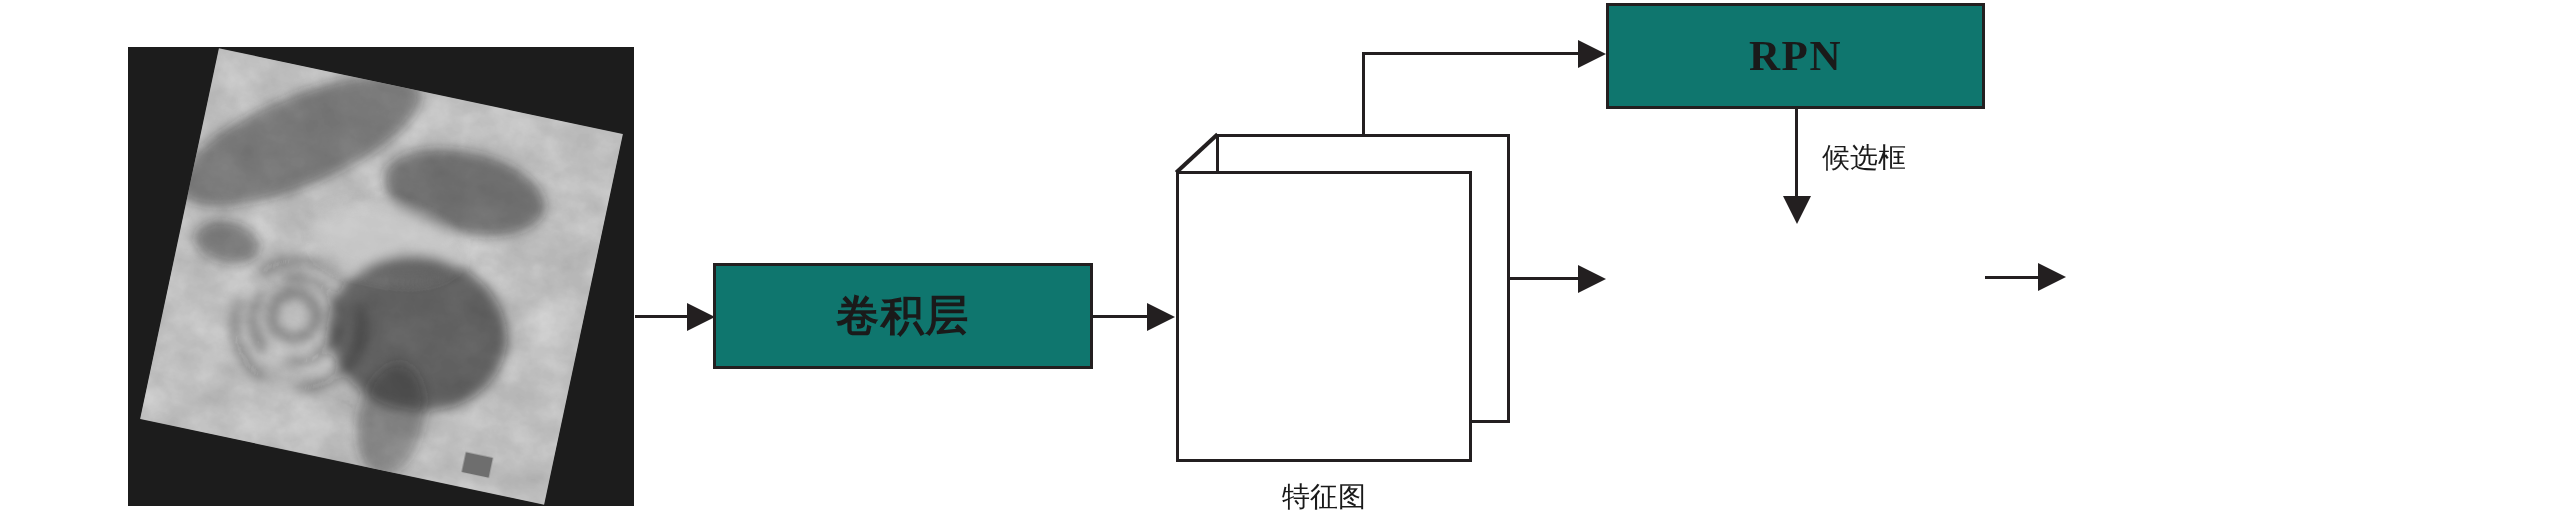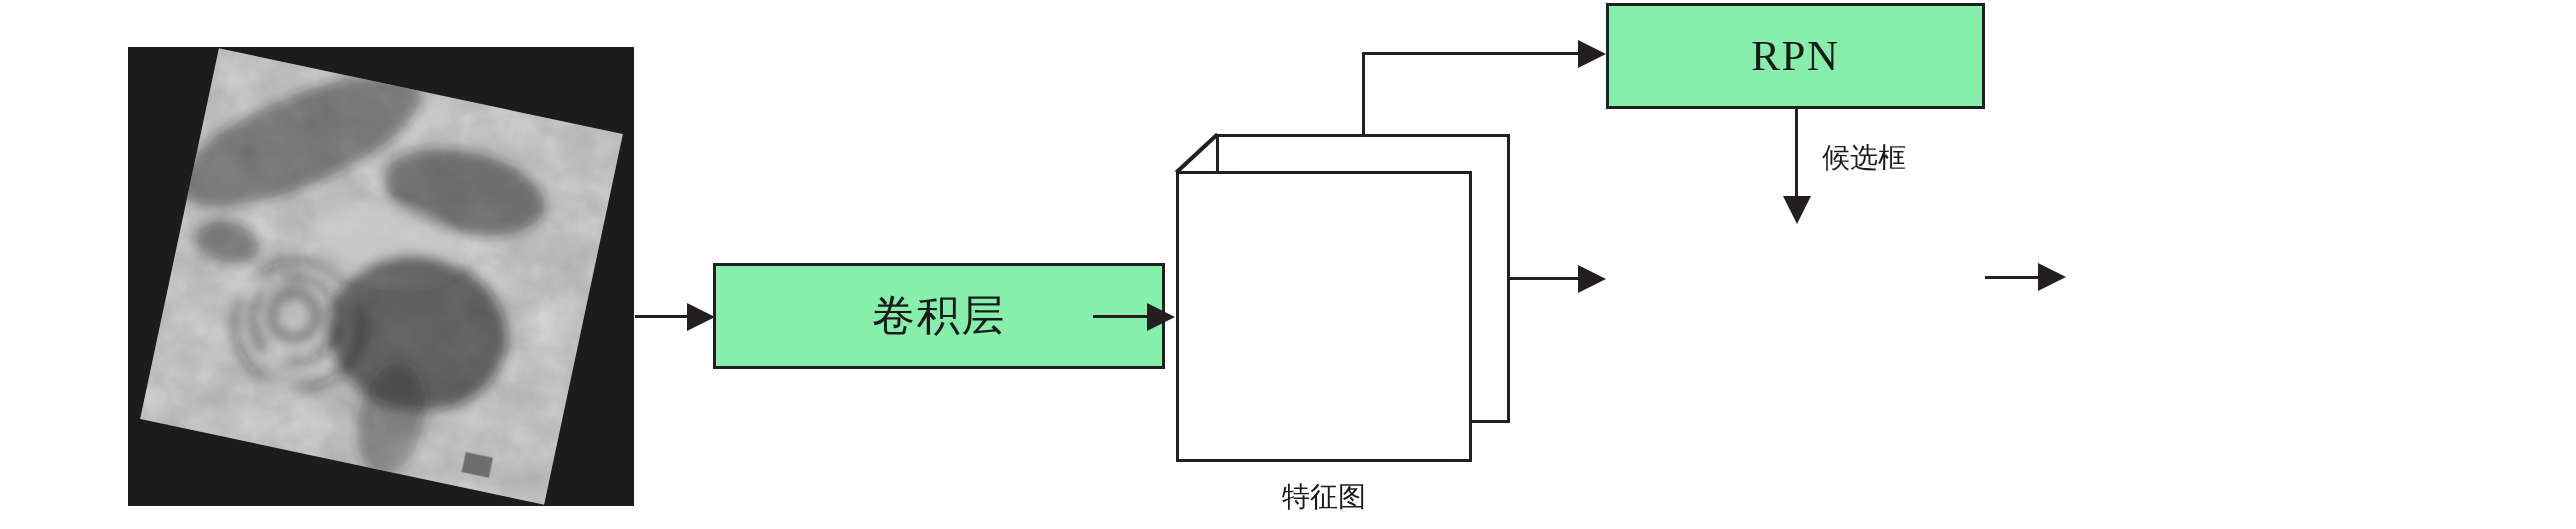--- a/index.html
+++ b/index.html
@@ -8,28 +8,29 @@
     width: 2576px;
     height: 529px;
     background: #ffffff;
     font-family: "Liberation Serif", "DejaVu Serif", serif;
     color: #1a1a1a;
     overflow: hidden;
   }
   
   .box {
     position: absolute;
-    background: #86efac;
+    background: #0f766e;
     border: 3.3px solid #231f20;
     box-sizing: border-box;
     display: flex;
     align-items: center;
     justify-content: center;
     font-size: 43px;
     letter-spacing: 1.6px;
+    font-weight: bold;
   }
   .hline, .vline { position: absolute; background: #231f20; }
   .hline { height: 3.3px; }
   .vline { width: 3.3px; }
   .arrow-right {
     position: absolute; width: 0; height: 0;
     border-top: 14px solid transparent;
     border-bottom: 14px solid transparent;
     border-left: 28px solid #231f20;
   }
@@ -106,21 +107,21 @@
           <ellipse cx="60" cy="230" rx="40" ry="25" fill="#1f1f1f" opacity="0.45"></ellipse>
         </g>
         <rect x="398" y="420" width="34" height="25" fill="#6e6e6e"></rect>
       </svg>
     </div>
   </div>
 
   <div class="hline" style="left:635px; top:315px; width:54px;"></div>
   <div class="arrow-right" style="left:687px; top:303px;"></div>
 
-  <div class="box" style="left:713px; top:263px; width:452px; height:106px;text-align:right;">
+  <div class="box" style="left:713px; top:263px; width:380px; height:106px;text-align:right;">
     <span>卷积层</span>
   </div>
 
   <div class="hline" style="left:1093px; top:315px; width:55px;"></div>
   <div class="arrow-right" style="left:1147px; top:303px;"></div>
 
   <div class="vline" style="left:1362px; top:54px; height:83px; z-index:0;"></div>
   <div class="hline" style="left:1362px; top:52px; width:218px; z-index:0;"></div>
   <div class="arrow-right" style="left:1578px; top:40px;"></div>
 

